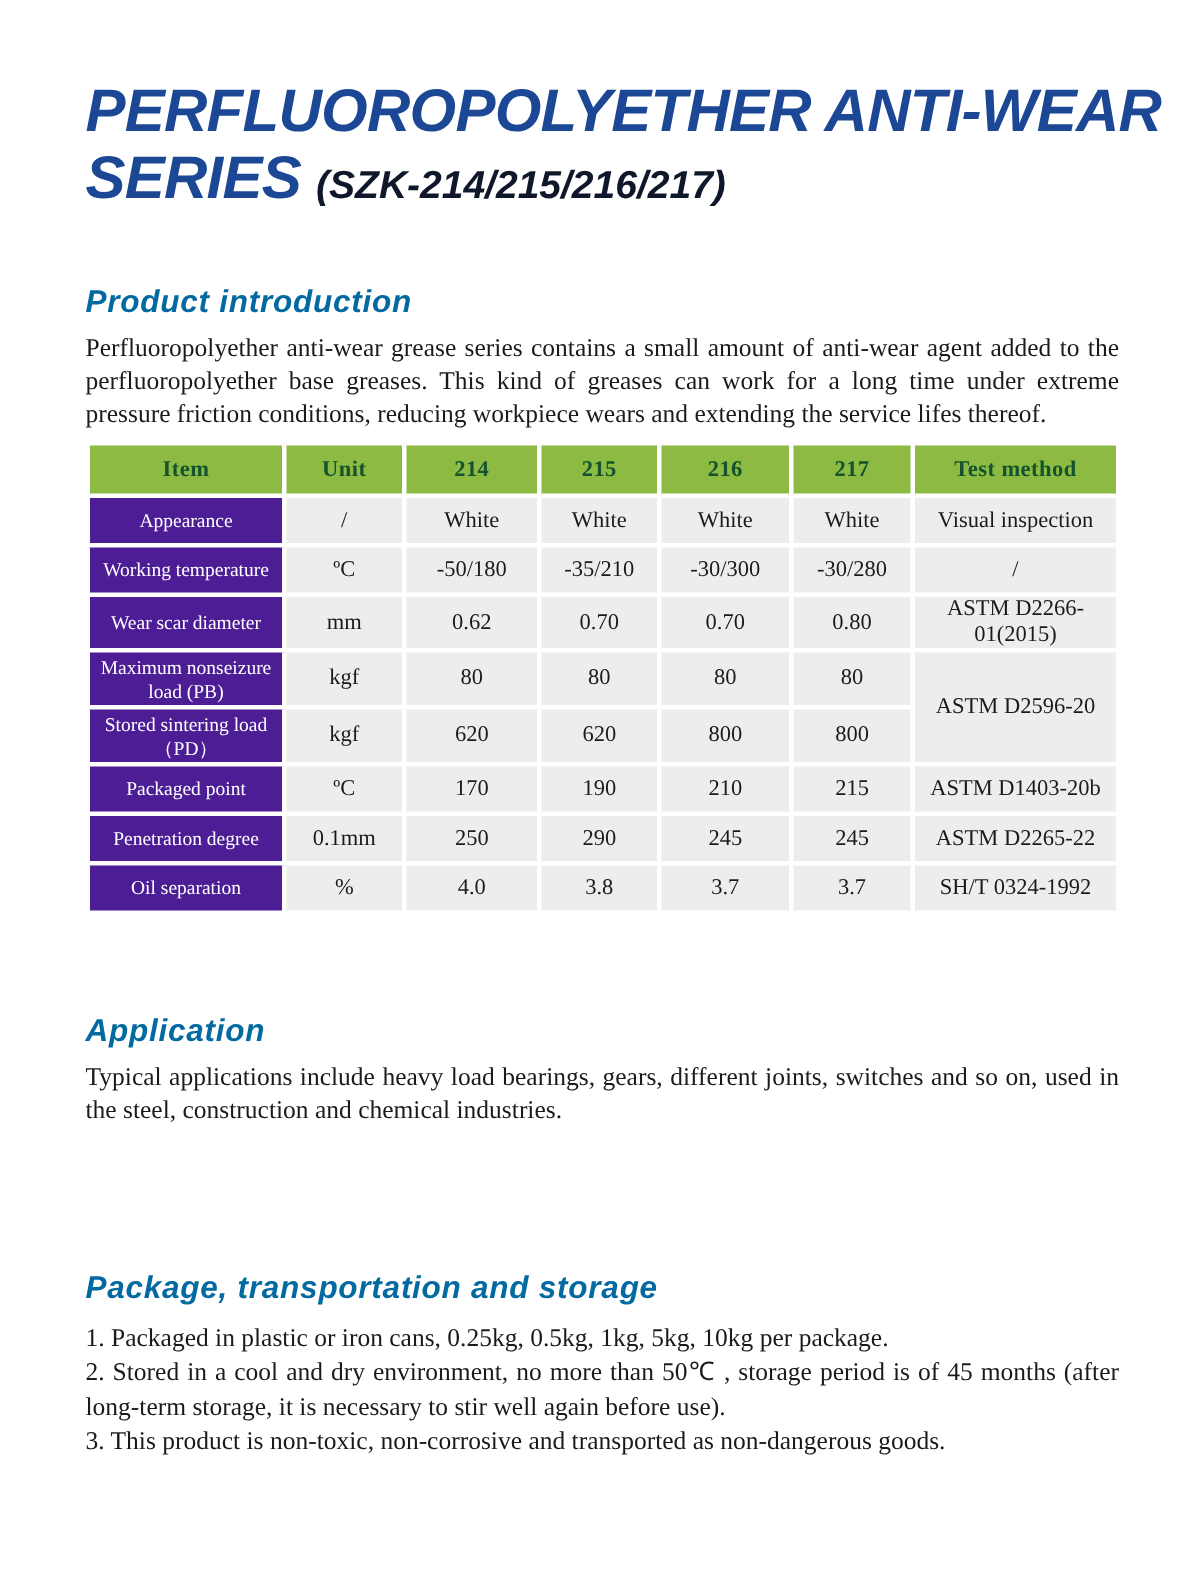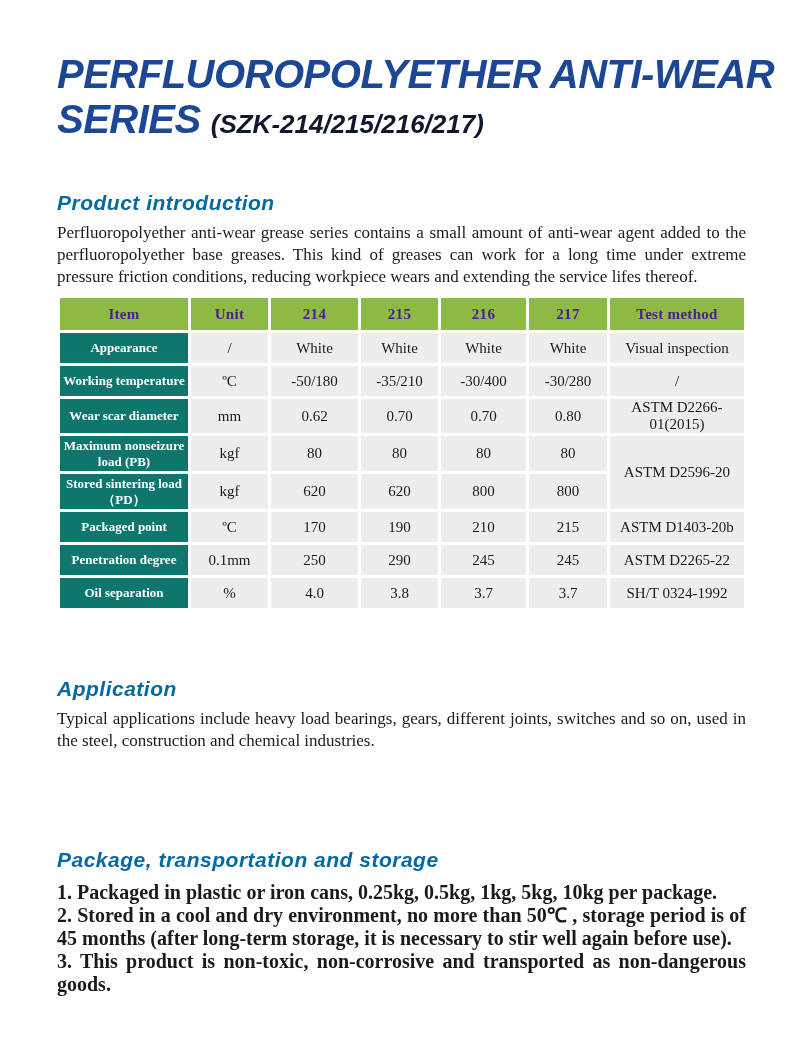--- a/index.html
+++ b/index.html
@@ -19,28 +19,28 @@
   
   h2 { font-family:"Liberation Sans", sans-serif; font-style:italic; font-weight:700;
        font-size:21px; line-height:24px; color:#0369a1; letter-spacing:0.5px; margin:0; }
   .h-intro { margin-top:44px; }
   .h-tech  { margin-top:48px; }
   .h-app   { margin-top:66px; }
   .h-pkg   { margin-top:96px; }
 
   
   p.body-text { font-size:17px; line-height:22px; text-align:justify; margin:7px 0 0 0; }
-  .pkg-list p { font-size:20px; line-height:23px; text-align:justify; margin:0;font-weight:bold; }
+  .pkg-list p { font-size:17px; line-height:23px; text-align:justify; margin:0; }
   .pkg-list { margin-top:9px; }
 
   
   table.tech { width:100%; border-collapse:collapse; margin-top:7px; table-layout:fixed; }
   table.tech th, table.tech td { border:3px solid #ffffff; text-align:center; vertical-align:middle; padding:0 2px; }
-  table.tech th { background:#8cba42; color:#4c1d95; font-weight:700; font-size:15px; height:32px; letter-spacing:0.3px; }
-  td.item  { background:#0f766e; color:#ffffff; font-weight:700; font-size:13px; line-height:16px; height:30px; }
+  table.tech th { background:#8cba42; color:#14532d; font-weight:700; font-size:15px; height:32px; letter-spacing:0.3px; }
+  td.item  { background:#4c1d95; color:#ffffff; font-weight:400; font-size:13px; line-height:16px; height:30px; }
   td.cell  { background:#eeedeb; font-size:15px; height:30px; }
   td.v-top { vertical-align:top; padding-top:6px; }
   tr.tall td { height:35px; }
   .col-item{width:131px}.col-unit{width:80px}.col-a{width:90px}.col-b{width:80px}
   .col-c{width:88px}.col-d{width:81px}.col-m{width:137px}
 </style>
 </head>
 <body>
 
 <div class="page">
@@ -86,21 +86,21 @@
             <td class="cell">White</td>
             <td class="cell">White</td>
             <td class="cell">White</td>
             <td class="cell">Visual inspection</td>
           </tr>
           <tr>
             <td class="item">Working temperature</td>
             <td class="cell">ºC</td>
             <td class="cell">-50/180</td>
             <td class="cell">-35/210</td>
-            <td class="cell">-30/400</td>
+            <td class="cell">-30/300</td>
             <td class="cell">-30/280</td>
             <td class="cell">/</td>
           </tr>
           <tr>
             <td class="item">Wear scar diameter</td>
             <td class="cell">mm</td>
             <td class="cell">0.62</td>
             <td class="cell">0.70</td>
             <td class="cell">0.70</td>
             <td class="cell">0.80</td>

